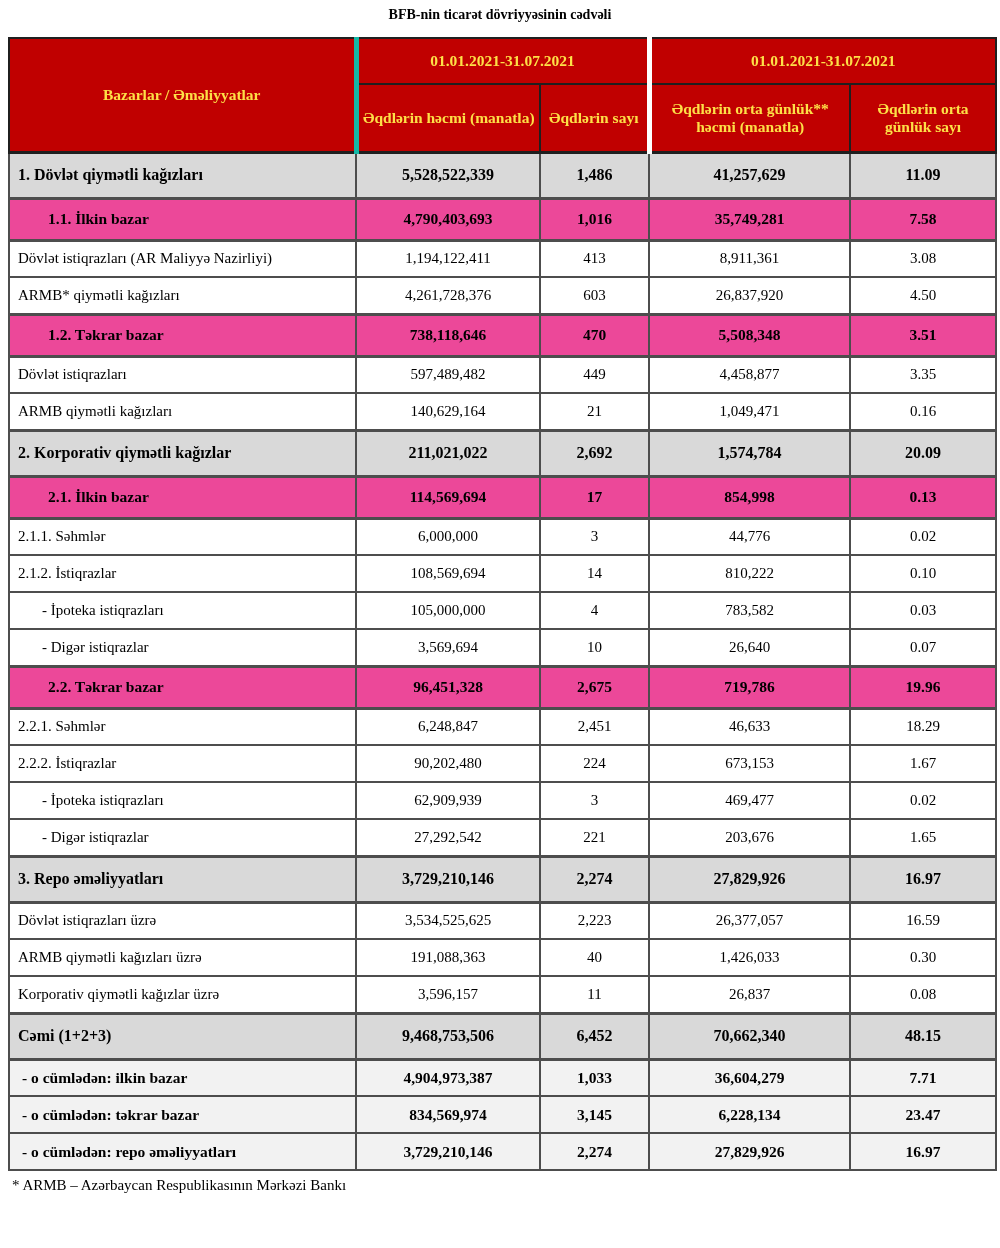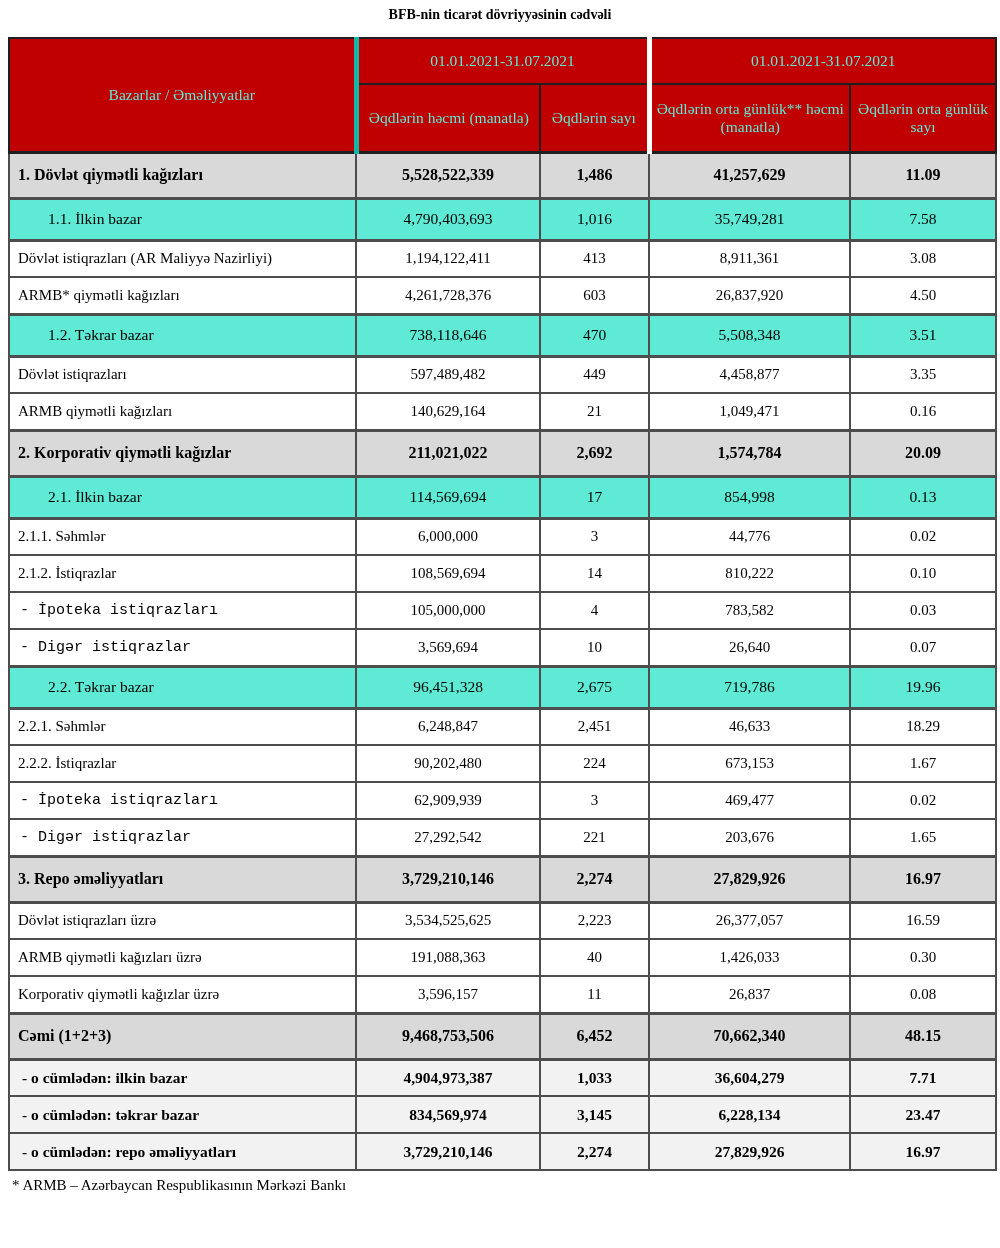--- a/index.html
+++ b/index.html
@@ -24,22 +24,22 @@
     margin-left: 8px;
     width: 987px;
   }
   table.main th, table.main td {
     box-sizing: border-box;
     overflow: hidden;
   }
   
   thead th {
     background: #C00000;
-    color: #5eead4;
-    font-weight: normal;
+    color: #fde047;
+    font-weight: bold;
     font-size: 15.5px;
     border: 2px solid #1f1f1f;
     padding: 4px 4px;
     text-align: center;
     vertical-align: middle;
   }
   th.corner {
     border-right: 5px solid #14b8a6;
     border-bottom: 3px solid #1f1f1f;
   }
@@ -51,33 +51,33 @@
   tbody td {
     border: 2px solid #4d4d4d;
     font-size: 15px;
     padding: 2px 4px;
     background: #ffffff;
     vertical-align: middle;
   }
   tbody td.label { text-align: left; padding-left: 8px; }
   tbody td.val   { text-align: center; }
   tr.detail td, tr.detail-dash td { height: 37px; }
-  tr.detail-dash td.label { padding-left: 10px; font-family: Liberation Mono, monospace; }
+  tr.detail-dash td.label { padding-left: 32px; }
   tr.section td {
     background: #D9D9D9;
     font-weight: bold;
     font-size: 16px;
     height: 46px;
     border-top-width: 3px;
     border-bottom-width: 3px;
     margin-left: 12px;
   }
   tr.subsection td {
-    background: #5eead4;
-    font-weight: normal;
+    background: #ec4899;
+    font-weight: bold;
     font-size: 15.5px;
     height: 42px;
     border-top-width: 3px;
     border-bottom-width: 3px;
   }
   tr.subsection td.label { padding-left: 38px; }
   tr.total-sub td {
     background: #F2F2F2;
     font-weight: bold;
     font-size: 15.5px;

